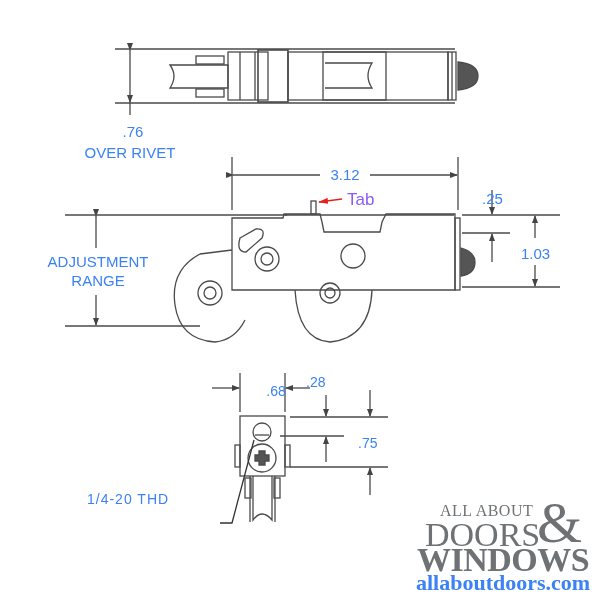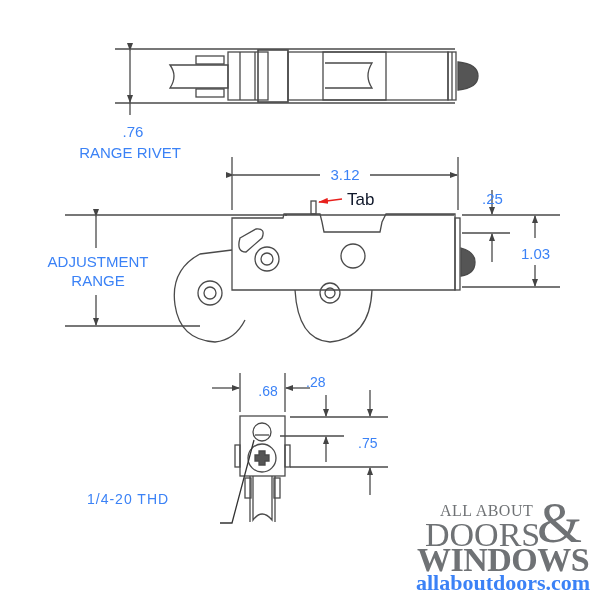--- a/index.html
+++ b/index.html
@@ -1,20 +1,20 @@
 <!DOCTYPE html>
 <html><head>
 <meta charset="utf-8">
 <style>
   html, body { margin:0; padding:0; background:#ffffff; }
   #canvas { position:relative; width:600px; height:600px; background:#fff; overflow:hidden; }
   svg { position:absolute; left:0; top:0; }
   .lbl { position:absolute; font-family:"Liberation Sans", sans-serif; color:#3b82f6; font-size:15px; line-height:1; white-space:nowrap; }
   .center { text-align:center; }
-  .tab-lbl { color:#0f172a; font-size:17px; }
+  .tab-lbl { color:#8b5cf6; font-size:17px; }
   .logo { position:absolute; font-family:"Liberation Serif", serif; color:#6f7275; white-space:nowrap; line-height:1; }
   .logo-url { color:#3b82f6; font-weight:bold; }
 </style>
 </head>
 <body>
 
 <div id="canvas">
   <svg width="600" height="600" viewBox="0 0 600 600">
     <defs>
       <marker id="arr" markerWidth="8" markerHeight="8" refX="7" refY="4" orient="auto" markerUnits="userSpaceOnUse">
@@ -121,30 +121,30 @@
         <rect x="274" y="478" width="6" height="20"></rect>
 
         <path d="M220,523 L232,523 L254,440" stroke="#333"></path>
       </g>
     </g>
 
     <line x1="342" y1="199" x2="319" y2="202" stroke="#e8201c" stroke-width="1.4" marker-end="url(#arrR)"></line>
   </svg>
 
   <div class="lbl center" style="left:113px;top:124px;width:40px;">.76</div>
-  <div class="lbl center" style="left:70px;top:145px;width:120px;">RANGE RIVET</div>
+  <div class="lbl center" style="left:70px;top:145px;width:120px;">OVER RIVET</div>
 
   <div class="lbl center" style="left:320px;top:167px;width:50px;">3.12</div>
   <div class="lbl tab-lbl" style="left:347px;top:191px;">Tab</div>
   <div class="lbl center" style="left:475px;top:171px;width:35px;margin-top:20px;">.25</div>
   <div class="lbl center" style="left:513px;top:246px;width:45px;">1.03</div>
   <div class="lbl center" style="left:28px;top:273px;width:140px;">RANGE</div>
   <div class="lbl center" style="left:28px;top:254px;width:140px;">ADJUSTMENT</div>
 
-  <div class="lbl center" style="left:240px;top:384px;width:56px;font-size:14px;">.68</div>
+  <div class="lbl center" style="left:248px;top:384px;width:56px;font-size:14px;">.68</div>
   <div class="lbl" style="left:306px;top:375px;font-size:14px;">.28</div>
   <div class="lbl" style="left:358px;top:436px;font-size:14px;">.75</div>
   <div class="lbl" style="left:87px;top:492px;font-size:14px;letter-spacing:1px;">1/4-20 THD</div>
 
   <div>
     <div class="logo" style="left:440px;top:503px;font-size:16px;letter-spacing:0.5px;">ALL ABOUT</div>
     <div class="logo" style="left:537px;top:494px;font-size:58px;">&amp;</div>
     <div class="logo" style="left:425px;top:518px;font-size:34px;font-weight:normal;">DOORS</div>
     <div class="logo" style="left:417px;top:543px;font-size:34px;font-weight:bold;letter-spacing:-0.5px;">WINDOWS</div>
     <div class="logo logo-url" style="left:416px;top:572px;font-size:22px;">allaboutdoors.com</div>

